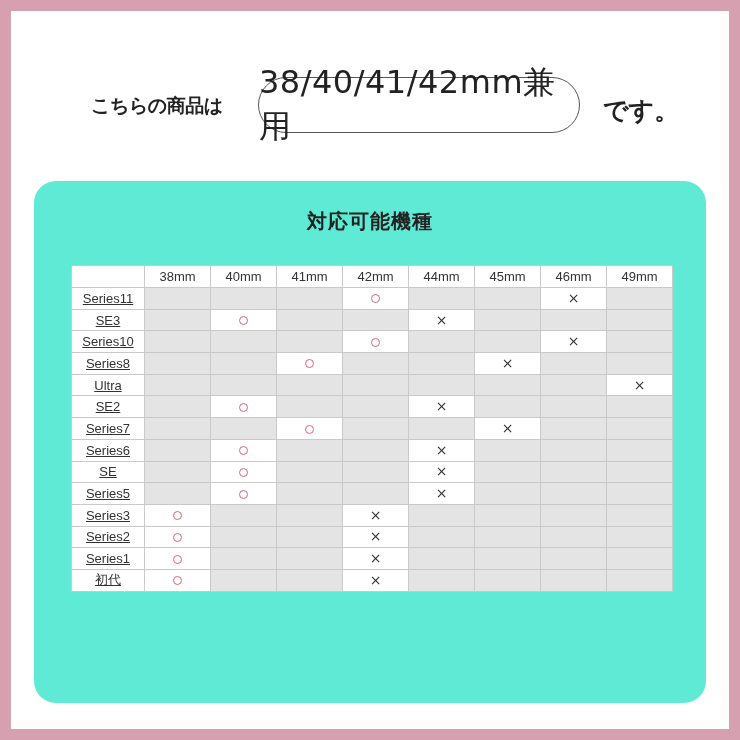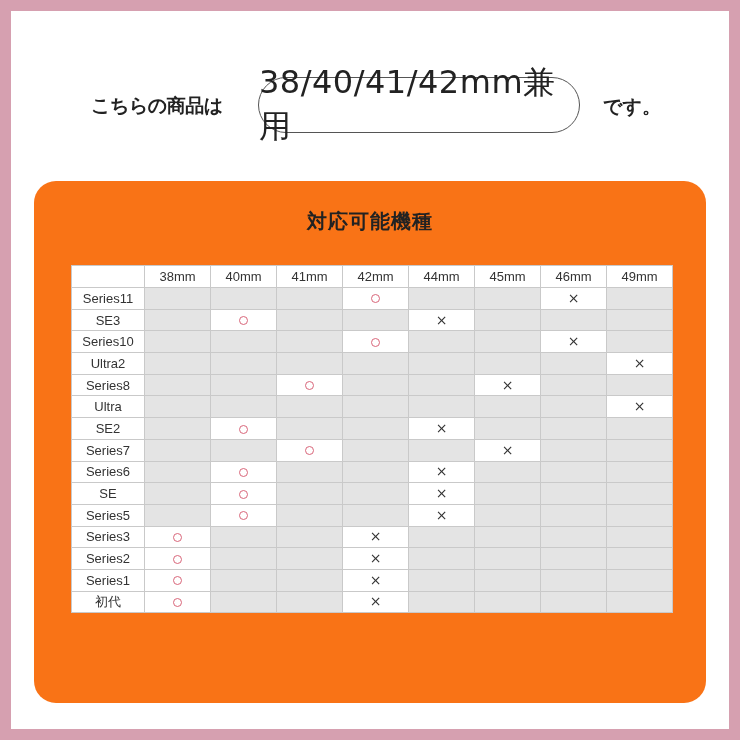--- a/index.html
+++ b/index.html
@@ -24,41 +24,41 @@
     font-size: 19px; font-weight: bold; letter-spacing: -0.5px; color: #222;
   }
   .pill {
     position: absolute; left: 258px; top: 0; width: 320px; height: 54px;
     border: 1.3px solid #555; border-radius: 28px; background: #fff;
     display: flex; align-items: center; justify-content: center;
     font-size: 32px; letter-spacing: 0.5px; color: #222;
   }
   .tail {
     position: absolute; left: 603px; top: 17px;
-    font-size: 19px; font-weight: bold; color: #222;
+    font-size: 25px; font-weight: bold; color: #222;
   }
   .panel {
     position: absolute; left: 34px; top: 181px; width: 672px; height: 522px;
-    background: #f97316; border-radius: 22px;
+    background: #5eead4; border-radius: 22px;
   }
   .panel-title {
     position: absolute; left: 0; top: 27px; width: 672px; text-align: center;
     font-size: 20px; font-weight: bold; color: #222; letter-spacing: 1px;
   }
   table.compat {
     position: absolute; left: 37px; top: 84px;
     border-collapse: collapse; table-layout: fixed;
     font-family: "Liberation Sans", sans-serif; font-size: 13px; color: #333;
   }
   table.compat td, table.compat th {
     border: 1px solid #c9c9c9; height: 20.7px; padding: 0;
     text-align: center; vertical-align: middle; font-weight: normal;
   }
   table.compat th { background: #ffffff; height: 21px; }
-  table.compat td.model { background: #ffffff; width: 72px; }
+  table.compat td.model { background: #ffffff; width: 72px; text-decoration: underline; }
   table.compat col.c-model { width: 72px; }
   table.compat col.c-size { width: 66px; }
   table.compat td.cell { background: #e4e4e4; }
   table.compat td.cell.filled { background: #ffffff; }
   .mark-ok {
     display: inline-block; width: 9px; height: 9px; border-radius: 50%;
     border: 1.3px solid #d9667a; box-sizing: border-box; vertical-align: middle;
     margin-top: -1px;
   }
   .mark-ng {
@@ -136,31 +136,20 @@
           <td class="cell"></td>
           <td class="cell"></td>
           <td class="cell"></td>
           <td class="cell filled"><span class="mark-ok" style="border-color: rgb(217, 102, 122);"></span></td>
           <td class="cell"></td>
           <td class="cell"></td>
           <td class="cell filled"><span class="mark-ng">×</span></td>
           <td class="cell"></td>
         </tr>
         <tr>
-          <td class="model">Ultra2</td>
-          <td class="cell"></td>
-          <td class="cell"></td>
-          <td class="cell"></td>
-          <td class="cell"></td>
-          <td class="cell"></td>
-          <td class="cell"></td>
-          <td class="cell"></td>
-          <td class="cell filled"><span class="mark-ng">×</span></td>
-        </tr>
-        <tr>
           <td class="model">Series8</td>
           <td class="cell"></td>
           <td class="cell"></td>
           <td class="cell filled"><span class="mark-ok" style="border-color: rgb(217, 102, 122);"></span></td>
           <td class="cell"></td>
           <td class="cell"></td>
           <td class="cell filled"><span class="mark-ng">×</span></td>
           <td class="cell"></td>
           <td class="cell"></td>
         </tr>

